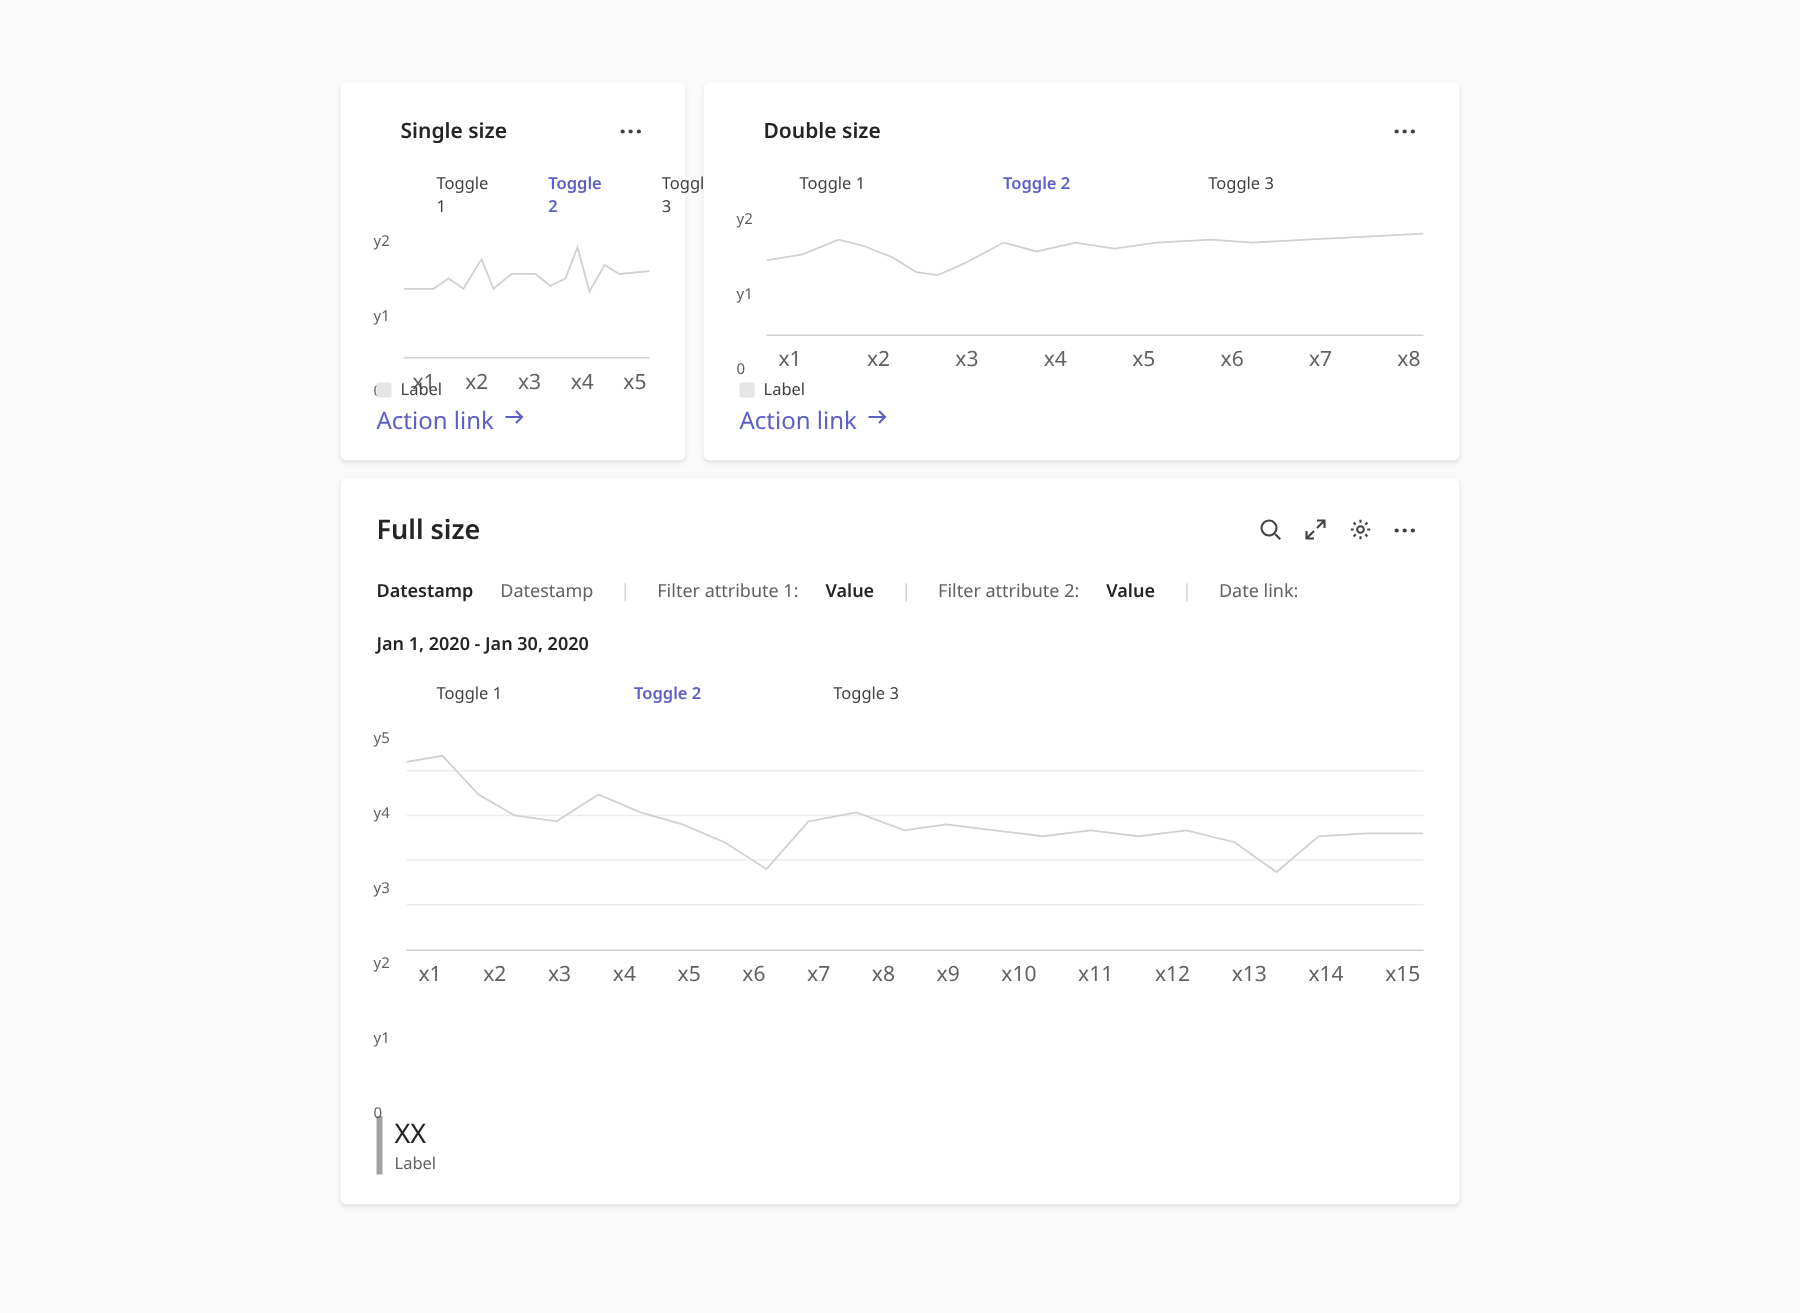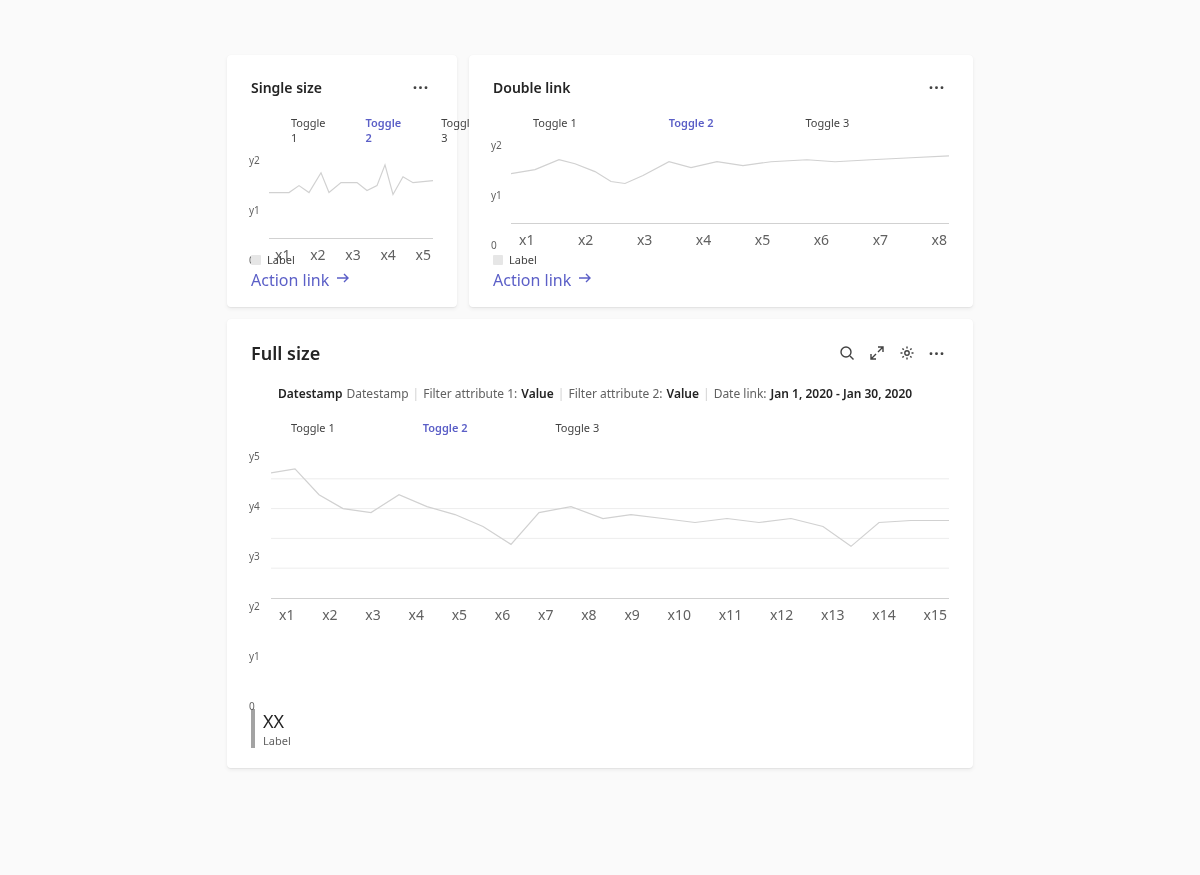--- a/index.html
+++ b/index.html
@@ -28,21 +28,21 @@
     border-radius: 4px;
     box-shadow: 0 2px 4px rgba(0,0,0,0.06), 0 0.5px 1px rgba(0,0,0,0.05);
     padding: 20px 24px 18px 24px;
     position: relative;
   }
   .card.small { width: 230px; height: 252px; }
   .card.medium { width: 504px; height: 252px; }
   .card.full { width: 746px; padding-top: 22px; padding-bottom: 0; margin-top: 12px; }
 
   .card-header { display: flex; justify-content: space-between; align-items: center; margin-bottom: 14px; }
-  .card-title-sm { font-weight: 600; font-size: 14px; }
+  .card-title-sm { font-weight: 600; font-size: 14px; margin-left: 16px; }
   .card-title-lg { font-weight: 600; font-size: 18px; }
 
   .icon-btn { width: 24px; height: 24px; display: inline-flex; align-items: center; justify-content: center; color: #424242; cursor: pointer; border-radius: 2px; }
   .icon-row { display: flex; gap: 6px; align-items: center; }
 
   .dots { font-size: 16px; letter-spacing: 1px; line-height: 1; font-weight: 700; }
 
   .toggle-row { display: flex; justify-content: space-between; font-size: 11px; color: #424242; margin-bottom: 6px; }
   .toggle-row.left-align { justify-content: flex-start; gap: 52px; }
   .toggle-row.toggles-full { gap: 48px; margin-bottom: 12px; }
@@ -69,21 +69,21 @@
 
   .legend { display: flex; align-items: center; gap: 6px; font-size: 11px; color: #424242; }
   .legend.small-lg { position: absolute; left: 24px; bottom: 40px; }
   .legend.med-lg { position: absolute; left: 24px; bottom: 40px; }
   .swatch { width: 10px; height: 10px; background: #e6e6e6; border-radius: 1px; display: inline-block; }
 
   .action-link { position: absolute; left: 24px; bottom: 16px; color: #5B5FC7; font-size: 16px; display: inline-flex; align-items: center; gap: 6px; cursor: pointer; }
   .arrow-right { display:inline-block; }
 
   
-  .subheader { display: flex; align-items: flex-start; gap: 4px; font-size: 12px; color: #616161; margin-bottom: 16px; flex-wrap: wrap; margin-left: 27px; }
+  .subheader { display: flex; align-items: flex-start; gap: 18px; font-size: 12px; color: #616161; margin-bottom: 16px; flex-wrap: wrap; }
   .subheader .sep { color: #d1d1d1; }
   .subheader .strong { color: #242424; font-weight: 600; }
 
   .kpi-block { margin-top: 88px; padding-left: 8px; border-left: 4px solid #a3a3a3; margin-bottom: 20px; }
   .kpi-value { font-size: 18px; font-weight: 400; }
   .kpi-label { font-size: 11px; color: #616161; }
 
   svg.icon { width: 16px; height: 16px; stroke: currentColor; fill: none; stroke-width: 1.4; }
 </style>
 </head>
@@ -133,21 +133,21 @@
         <span class="arrow-right">
           <svg class="icon" viewBox="0 0 16 16">
               <path d="M2 8h11M9 4l4 4-4 4"></path>
             </svg>
         </span>
       </a>
     </div>
 
     <div class="card medium">
       <div class="card-header">
-        <div class="card-title-sm">Double link</div>
+        <div class="card-title-sm">Double size</div>
         <div class="icon-btn">
             <span class="dots">···</span>
           </div>
       </div>
       <div class="toggle-row left-align">
         <span class="toggle">Toggle 1</span>
         <span class="toggle active">Toggle 2</span>
         <span class="toggle">Toggle 3</span>
       </div>
       <div class="chart-wrap" style="height:104px">

